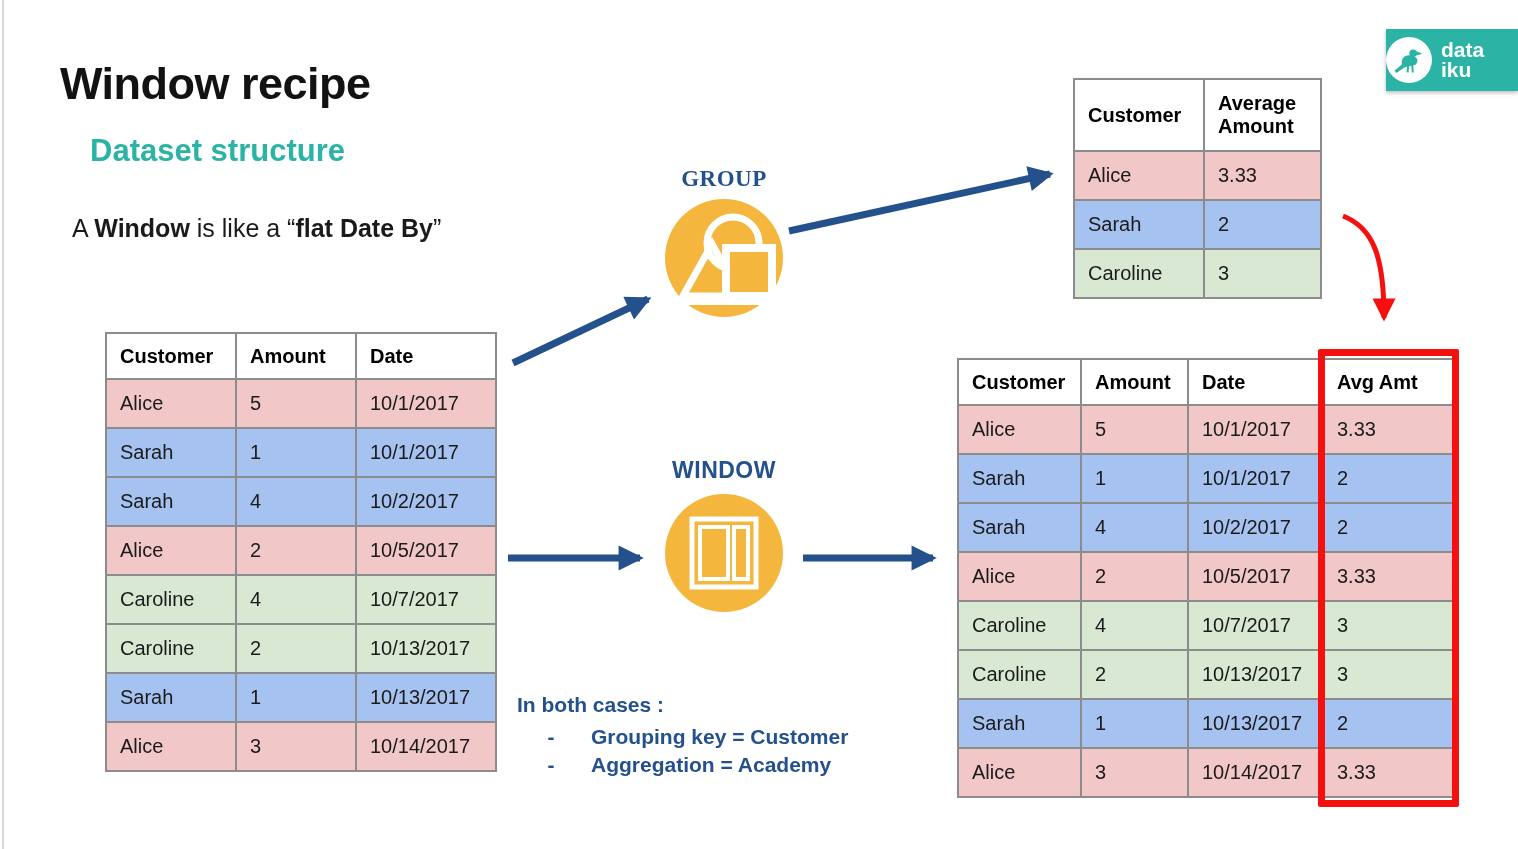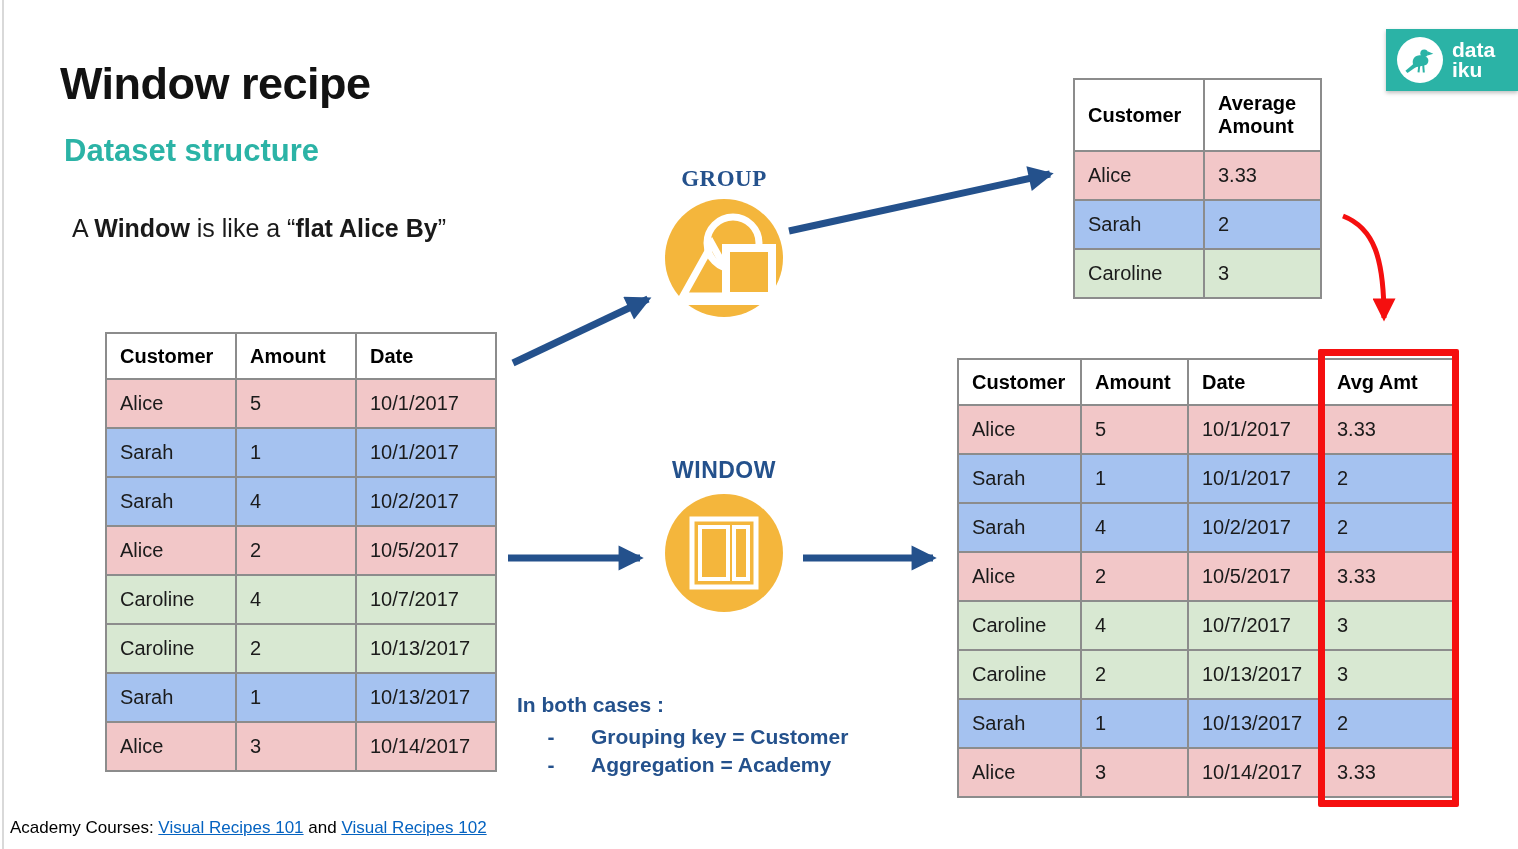--- a/index.html
+++ b/index.html
@@ -11,21 +11,21 @@
     --border-gray:#8C8C8C;
   }
   *{margin:0;padding:0;box-sizing:border-box;}
   html,body{background:#fff;}
   body{font-family:"Liberation Sans",sans-serif;}
   #slide{position:relative;width:1518px;height:849px;background:#fff;overflow:hidden;}
 
   #left-edge-line{position:absolute;left:2px;top:0;width:2px;height:849px;background:#d9d9d9;}
 
   #page-title{position:absolute;left:60px;top:58px;font-size:45px;font-weight:700;color:#121212;letter-spacing:-0.5px;}
-  #page-subtitle{position:absolute;left:64px;top:133px;font-size:31px;font-weight:700;color:var(--teal);}
+  #page-subtitle{position:absolute;left:90px;top:133px;font-size:31px;font-weight:700;color:var(--teal);}
   #tagline{position:absolute;left:72px;top:214px;font-size:25px;color:#1a1a1a;}
   #tagline .b{font-weight:700;}
 
   table{position:absolute;border-collapse:collapse;table-layout:fixed;background:#86efac;}
   th,td{border:2px solid var(--border-gray);font-size:20px;text-align:left;vertical-align:middle;padding:0 4px 0 13px;color:#1b1b1b;overflow:hidden;}
   th{font-weight:700;color:#000;background:#fff;line-height:1.15;}
   .tbl-source{left:105px;top:332px;}
   .tbl-source th{height:46px;}
   .tbl-source td{height:49px;}
   .tbl-grouped{left:1073px;top:78px;}
@@ -48,35 +48,35 @@
 
   #notes{position:absolute;left:517px;top:693px;color:var(--dark-blue);font-weight:700;font-size:21px;}
   .note-intro{margin-bottom:6px;}
   .note-bullet{display:flex;line-height:28px;}
   .note-bullet .dash{width:16px;margin-left:26px;text-align:center;}
   .note-bullet .note-text{margin-left:32px;}
 
   #footer{position:absolute;left:10px;top:818px;font-size:17px;color:#000;}
   #footer a{color:var(--link-blue);text-decoration:underline;cursor:pointer;}
 
-  #logo{position:absolute;left:1386px;top:29px;width:132px;height:62px;background:var(--teal);display:flex;align-items:center;padding-left:11px;box-shadow:0 2px 4px rgba(0,0,0,0.25);}
+  #logo{position:absolute;left:1386px;top:29px;width:132px;height:62px;background:var(--teal);display:flex;align-items:center;padding-left:0;box-shadow:0 2px 4px rgba(0,0,0,0.25);}
   #logo .logo-circle{width:46px;height:46px;border-radius:50%;background:#fff;display:flex;align-items:center;justify-content:center;flex:0 0 auto;}
   #logo .logo-text{color:#fff;font-weight:700;font-size:21px;line-height:0.95;margin-left:9px;}
 </style>
 </head>
 <body>
 
 <div id="slide">
 
   <div id="left-edge-line"></div>
 
   <div id="page-title">Window recipe</div>
   <div id="page-subtitle">Dataset structure</div>
 
-  <div id="tagline"><span>A </span><span class="b">Window</span><span> is like a “</span><span class="b">flat Alice By</span><span>”</span></div>
+  <div id="tagline"><span>A </span><span class="b">Window</span><span> is like a “</span><span class="b">flat Date By</span><span>”</span></div>
 
   <table class="tbl-source">
     <colgroup>
         <col style="width:130px">
         <col style="width:120px">
         <col style="width:140px">
       </colgroup>
     <thead>
         <tr>
           <th>Customer</th>
@@ -271,21 +271,20 @@
     <div class="note-bullet">
       <span class="dash">-</span>
       <span class="note-text">Grouping key = Customer</span>
     </div>
     <div class="note-bullet">
       <span class="dash">-</span>
       <span class="note-text">Aggregation = Academy</span>
     </div>
   </div>
 
-  <div id="footer"><span>Academy Courses: </span><a>Visual Recipes 101</a><span> and </span><a>Visual Recipes 102</a></div>
 
   <div id="logo">
     <div class="logo-circle">
       <svg width="40" height="40" viewBox="0 0 48 48">
         <g style="fill:var(--teal)">
           <circle cx="29" cy="16" r="4.6"></circle>
           <polygon points="33,13.5 40,16.5 33,18.5"></polygon>
           <path d="M16,30 C13,22 20,16.5 27,18.8 L31,20 C35.5,22 35,28.5 30,30.4 L17.5,33 Z"></path>
           <polygon points="6.5,37 17.5,27.5 20.5,31.5 9,39.5"></polygon>
           <rect x="21.5" y="30" width="2.4" height="9" transform="rotate(6 22.7 34.5)"></rect>

